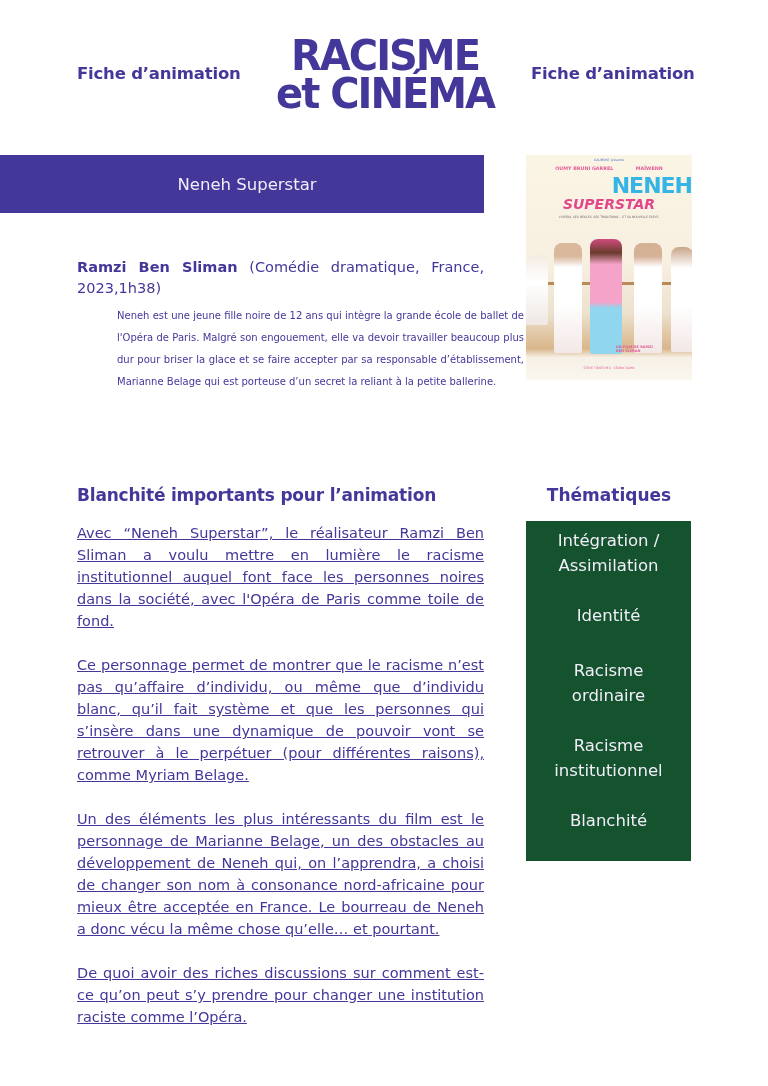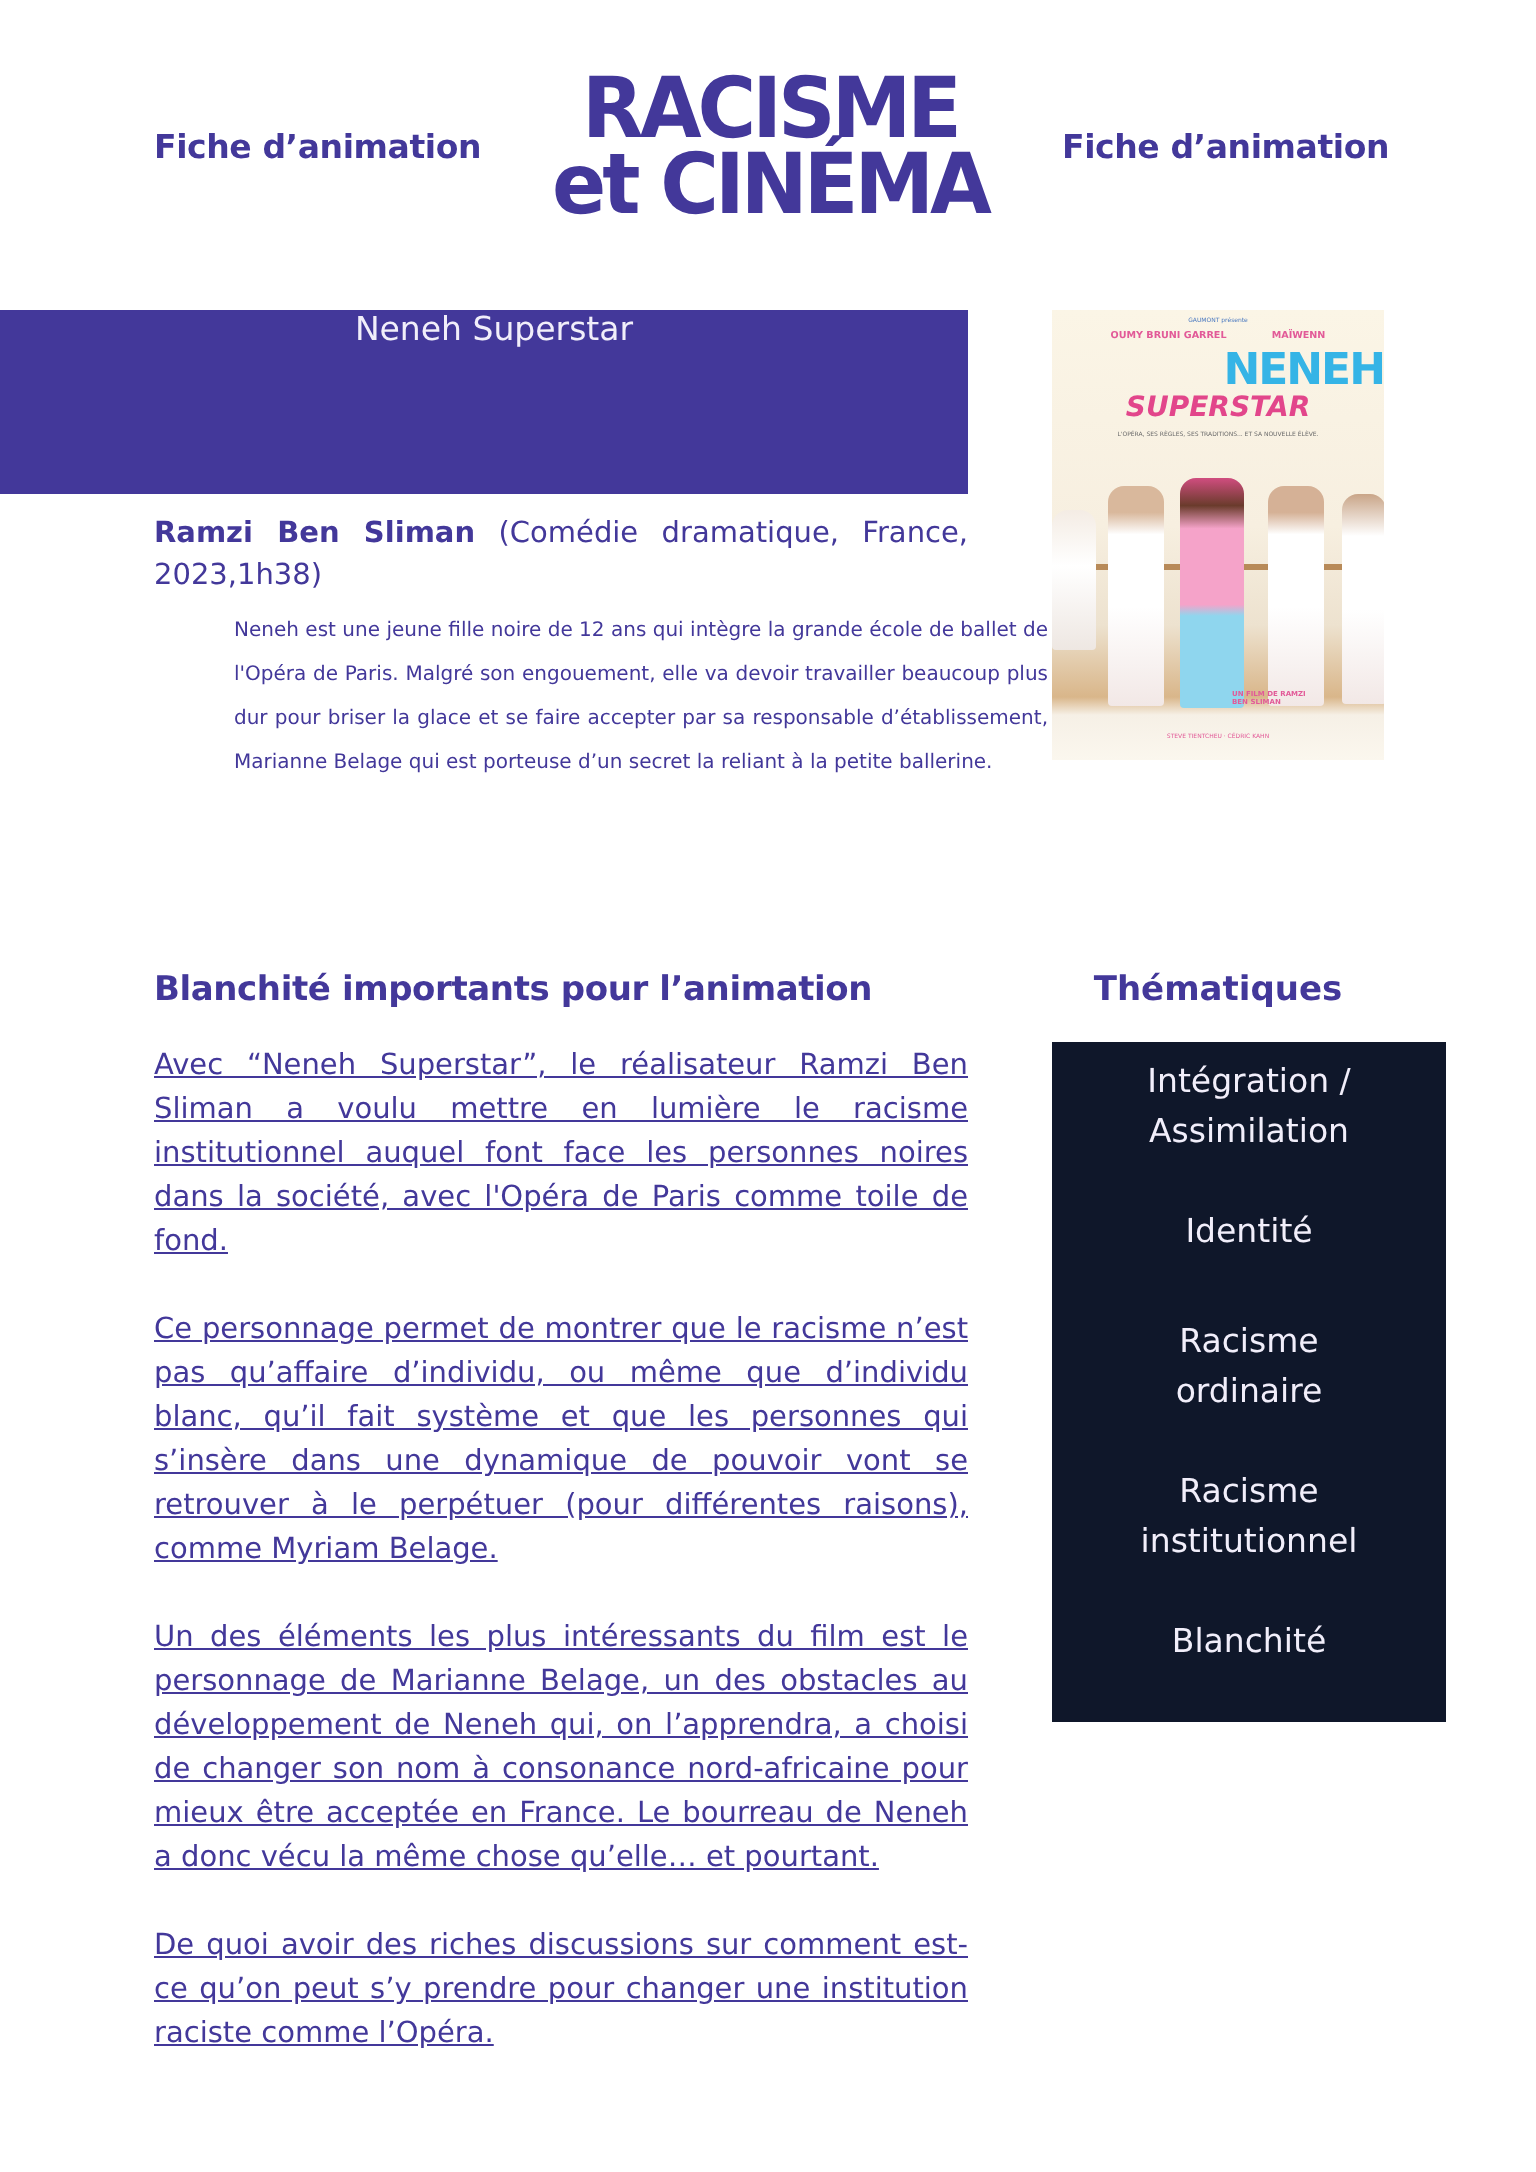--- a/index.html
+++ b/index.html
@@ -17,22 +17,22 @@
     .logo {
       position: absolute; left: 275px; top: 36px; width: 220px;
       text-align: center; color: #43389a;
       font-family: "DejaVu Sans", sans-serif; font-weight: 900;
       line-height: 38px; letter-spacing: -2px;
     }
     .logo .l1 { display: block; font-size: 40px; transform: scaleY(1.05); }
     .logo .l2 { display: block; font-size: 40px; transform: scaleY(1.05); }
 
     .banner {
-      position: absolute; left: 0; top: 155px; width: 484px; height: 92px;
-      background: #43389a; display: flex; align-items: flex-start; justify-content: center;
+      position: absolute; left: 0; top: 155px; width: 484px; height: 58px;
+      background: #43389a; display: flex; align-items: center; justify-content: center;
       padding-left: 0;
     }
     .banner span { color: #f1eefa; font-size: 16.5px; font-family: "DejaVu Sans", sans-serif; margin-left: 10px; }
 
     .poster {
       position: absolute; left: 526px; top: 155px; width: 166px; height: 225px;
       background: linear-gradient(#fbf5e6 0%, #f7efe0 48%, #ede2cf 70%, #d9b68a 86%, #f6f0e6 90%, #fbf7ee 100%);
       overflow: hidden;
     }
     .poster .p-studio { position: absolute; top: 3px; width: 100%; text-align: center; font-size: 3px; color: #4a79c0; }
@@ -65,22 +65,22 @@
       position: absolute; left: 77px; top: 522px; width: 407px;
       font-size: 14.5px; line-height: 22px; color: #43389a;
     }
     .body-text p { text-align: justify; text-align-last: left; margin-bottom: 22px; text-decoration: underline; }
 
     .them-title {
       position: absolute; left: 526px; top: 485px; width: 166px; text-align: center;
       font-size: 17px; font-weight: bold; color: #43389a;
     }
     .them-box {
-      position: absolute; left: 526px; top: 521px; width: 197px; height: 340px;
-      background: #0f172a; padding-top: 7px;
+      position: absolute; left: 526px; top: 521px; width: 165px; height: 340px;
+      background: #14532d; padding-top: 7px;
     }
     .them-item {
       color: #f1eefa; text-align: center; font-size: 16.5px; line-height: 25px;
       margin-bottom: 25px; padding: 0 6px;
     }
   </style>
 </head>
 <body>
 
 <div id="hdr-left" class="hdr-label">Fiche d’animation</div>

